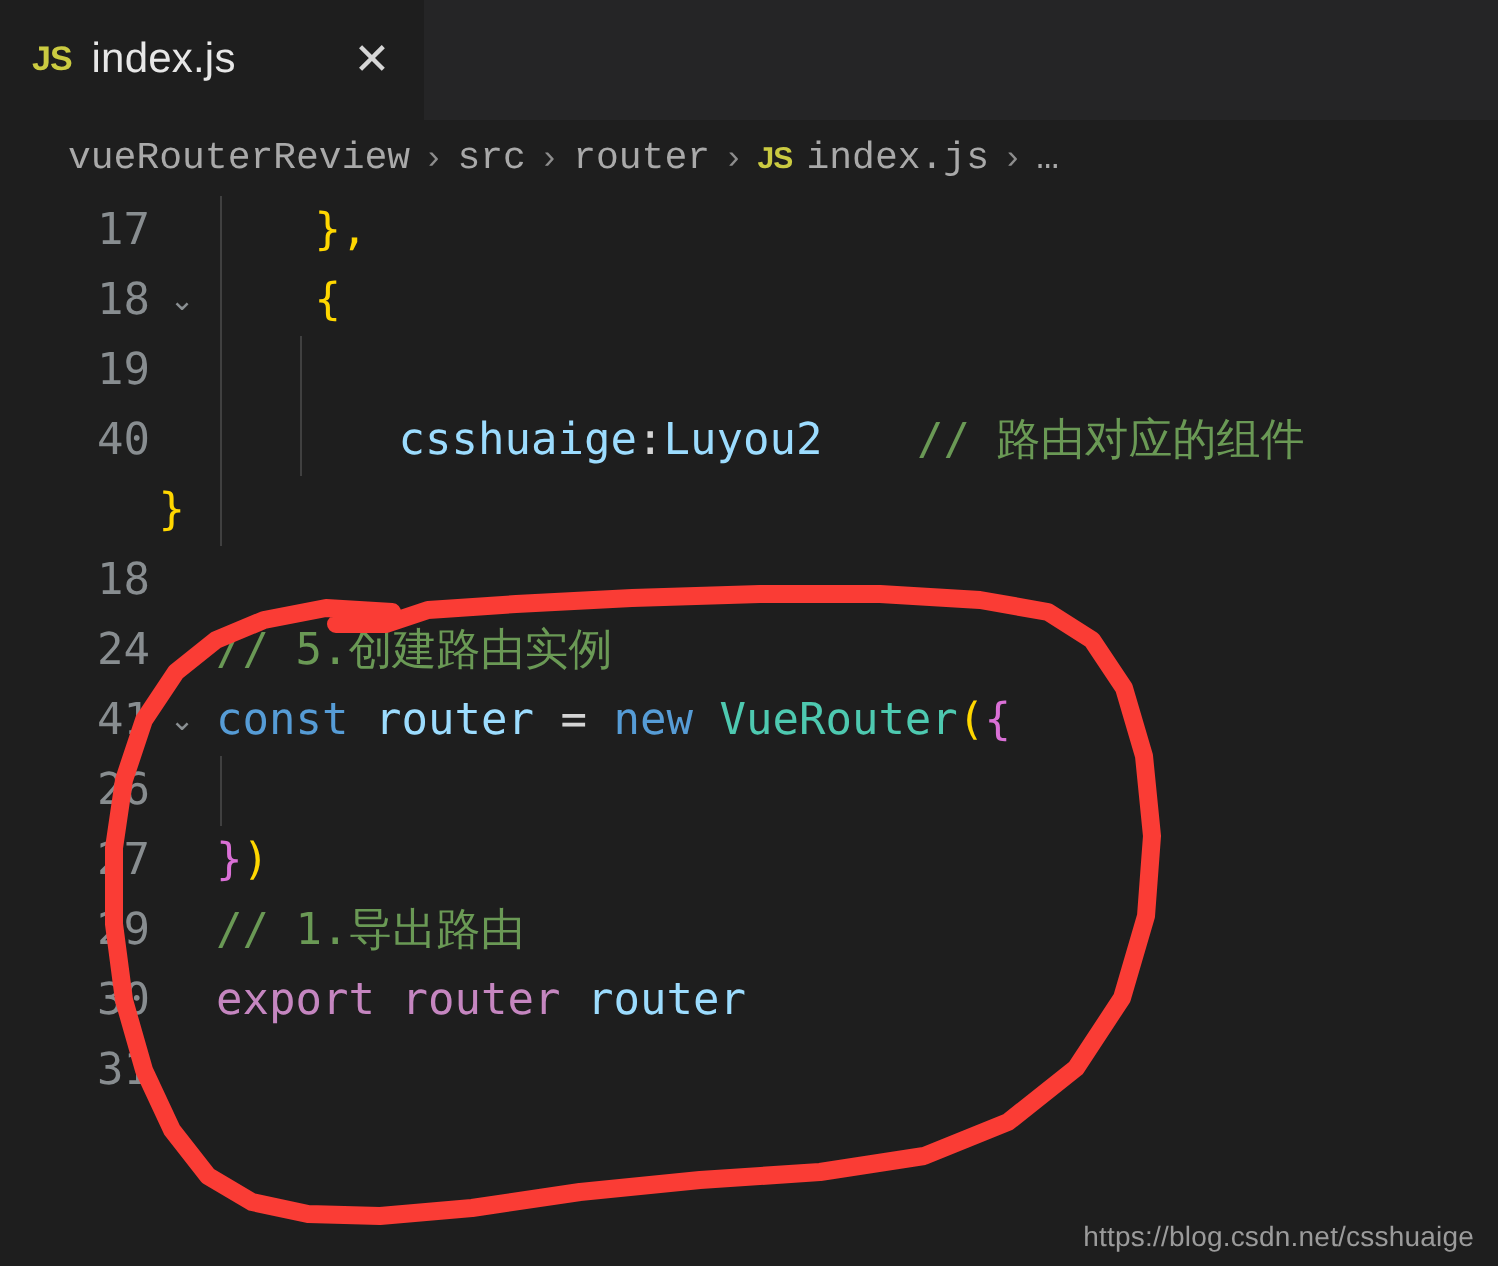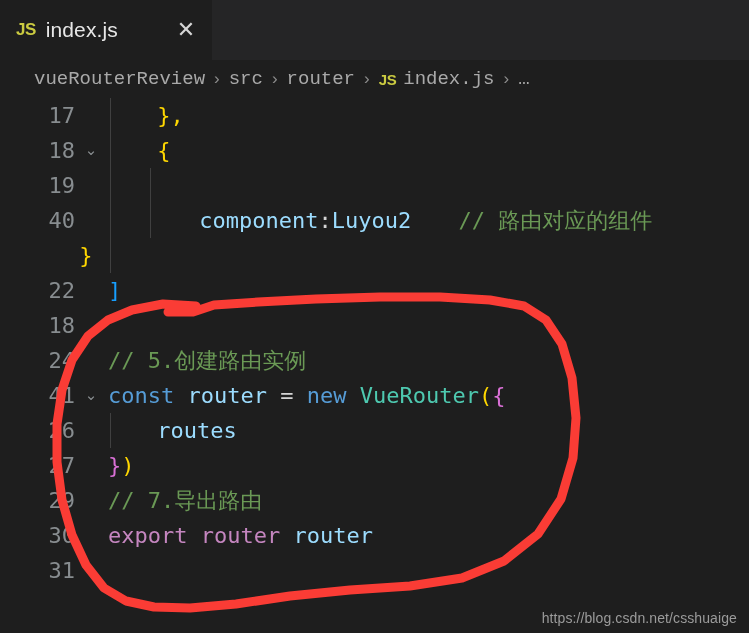--- a/index.html
+++ b/index.html
@@ -236,34 +236,29 @@
       <span class="fold"></span>
       <span class="guide" style="left:110px"></span>
       <span class="guide" style="left:150px"></span>
     </div>
 
     <div class="code-row">
       <span class="lineno">40</span>
       <span class="fold"></span>
       <span class="guide" style="left:110px"></span>
       <span class="guide" style="left:150px"></span>
-      <span class="codetext"><span style="padding-left:78px">&nbsp;</span><span class="t-var">component</span><span class="t-plain">:</span><span class="t-var">Luyou2</span><span style="padding-left:34px">&nbsp;</span><span class="t-com">// 路由对应的组件</span></span>
+      <span class="codetext"><span style="padding-left:78px">&nbsp;</span><span class="t-var">csshuaige</span><span class="t-plain">:</span><span class="t-var">Luyou2</span><span style="padding-left:34px">&nbsp;</span><span class="t-com">// 路由对应的组件</span></span>
     </div>
 
     <div class="code-row">
       <span class="fold"></span>
       <span class="guide" style="left:110px"></span>
       <span class="codetext"><span style="padding-left:36px">&nbsp;</span><span class="t-b-yel">}</span></span>
     </div>
 
-    <div class="code-row">
-      <span class="lineno">22</span>
-      <span class="fold"></span>
-      <span class="codetext"><span class="t-b-blu">]</span></span>
-    </div>
 
     <div class="code-row">
       <span class="lineno">18</span>
       <span class="fold"></span>
       <span class="codetext"></span>
     </div>
 
     <div class="code-row">
       <span class="lineno">24</span>
       <span class="fold"></span>
@@ -273,34 +268,33 @@
     <div class="code-row">
       <span class="lineno">41</span>
       <span class="fold">⌄</span>
       <span class="codetext"><span class="t-kw">const</span> <span class="t-var">router</span> <span class="t-plain">=</span> <span class="t-kw">new</span> <span class="t-type">VueRouter</span><span class="t-b-yel">(</span><span class="t-b-pur">{</span></span>
     </div>
 
     <div class="code-row">
       <span class="lineno">26</span>
       <span class="fold"></span>
       <span class="guide" style="left:110px"></span>
-      <span class="codetext"><span style="padding-left:36px">&nbsp;</span><span class="t-var">routes</span></span>
     </div>
 
     <div class="code-row">
       <span class="lineno">27</span>
       <span class="fold"></span>
       <span class="codetext"><span class="t-b-pur">}</span><span class="t-b-yel">)</span></span>
     </div>
 
 
     <div class="code-row">
       <span class="lineno">29</span>
       <span class="fold"></span>
-      <span class="codetext"><span class="t-com">// 7.导出路由</span></span>
+      <span class="codetext"><span class="t-com">// 1.导出路由</span></span>
     </div>
 
     <div class="code-row">
       <span class="lineno">30</span>
       <span class="fold"></span>
       <span class="codetext"><span class="t-ctl">export</span> <span class="t-ctl">router</span> <span class="t-var">router</span></span>
     </div>
 
     <div class="code-row">
       <span class="lineno">31</span>

